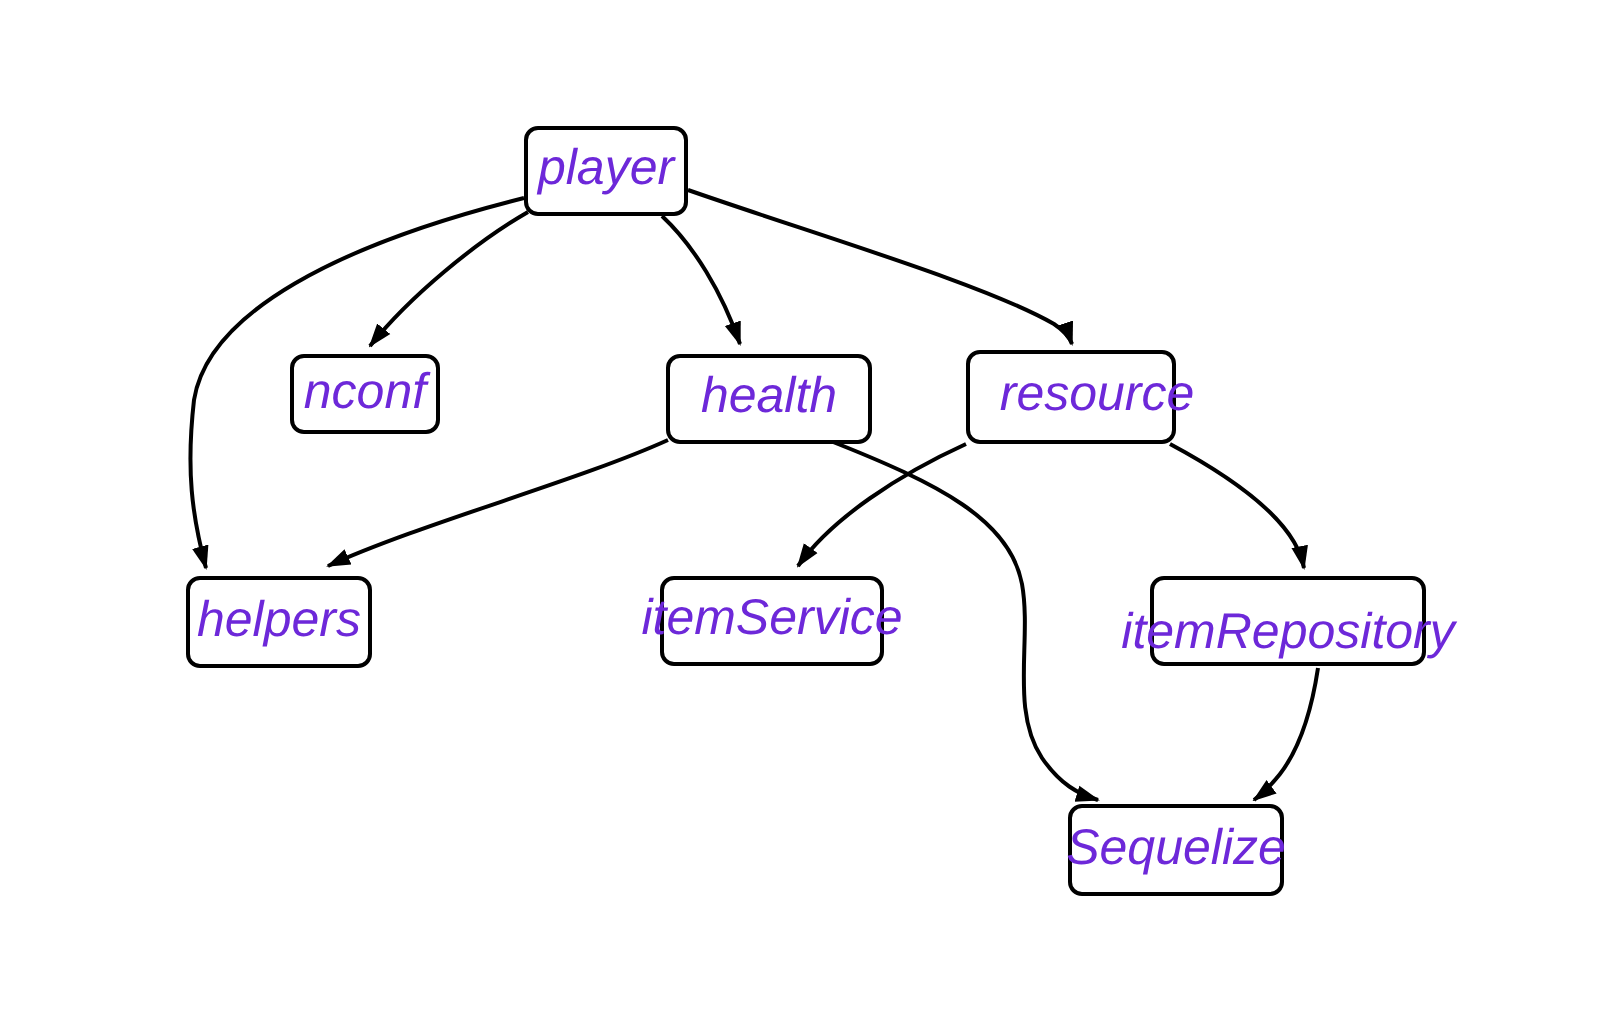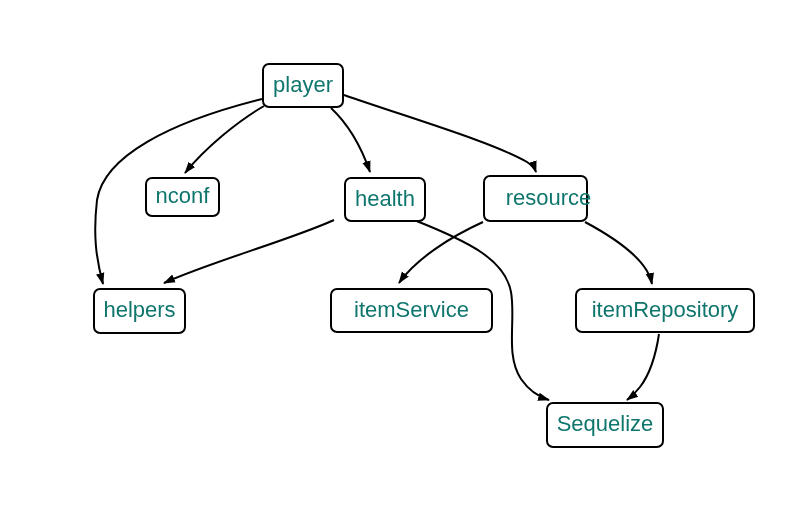--- a/index.html
+++ b/index.html
@@ -32,25 +32,26 @@
     position: absolute;
     box-sizing: border-box;
     background: #ffffff;
     border: 2px solid #000000;
     border-radius: 7px;
     display: flex;
     align-items: center;
     justify-content: center;
   }
   .node .node-label {
-    font-size: 22px;
+    font-size: 25px;
     line-height: 1;
-    color: #0f766e;
+    color: #6d28d9;
     white-space: nowrap;
     padding-bottom: 2px;
+    font-style: italic;
   }
 </style>
 </head>
 <body>
 
 <div class="canvas">
   <svg class="edges-layer" width="800" height="507" viewBox="0 0 800 507" xmlns="http://www.w3.org/2000/svg">
     <defs>
       <marker id="arrowhead" viewBox="0 0 12 10" refX="11" refY="5" markerWidth="12" markerHeight="10" markerUnits="userSpaceOnUse" orient="auto">
         <path d="M0,0.8 L12,5 L0,9.2 z" fill="#000000"></path>
@@ -68,32 +69,32 @@
         <path class="edge" d="M659,334 C656,354 650,374 640,387 C636,392 631,397 627,400" marker-end="url(#arrowhead)"></path>
       </g>
   </svg>
   <div id="node-group">
       <div class="node" style="left: 262px; top: 63px; width: 82px; height: 45px;">
         <span class="node-label">player</span>
       </div>
       <div class="node" style="left: 145px; top: 177px; width: 75px; height: 40px;">
         <span class="node-label">nconf</span>
       </div>
-      <div class="node" style="left: 344px; top: 177px; width: 82px; height: 45px;">
+      <div class="node" style="left: 333px; top: 177px; width: 103px; height: 45px;">
         <span class="node-label">health</span>
       </div>
       <div class="node" style="left: 483px; top: 175px; width: 105px; height: 47px; padding-left: 26px;">
         <span class="node-label">resource</span>
       </div>
       <div class="node" style="left: 65px; top: 288px; width: 93px; height: 46px; margin-left: 28px;">
         <span class="node-label">helpers</span>
       </div>
-      <div class="node" style="left: 330px; top: 288px; width: 163px; height: 45px;">
+      <div class="node" style="left: 330px; top: 288px; width: 112px; height: 45px;">
         <span class="node-label">itemService</span>
       </div>
-      <div class="node" style="left: 575px; top: 288px; width: 180px; height: 45px;">
+      <div class="node" style="left: 575px; top: 288px; width: 138px; height: 45px; align-items: flex-end;">
         <span class="node-label">itemRepository</span>
       </div>
-      <div class="node" style="left: 534px; top: 402px; width: 118px; height: 46px; margin-left: 12px;">
+      <div class="node" style="left: 534px; top: 402px; width: 108px; height: 46px;">
         <span class="node-label">Sequelize</span>
       </div>
     </div>
 </div>
 
 </body></html>

